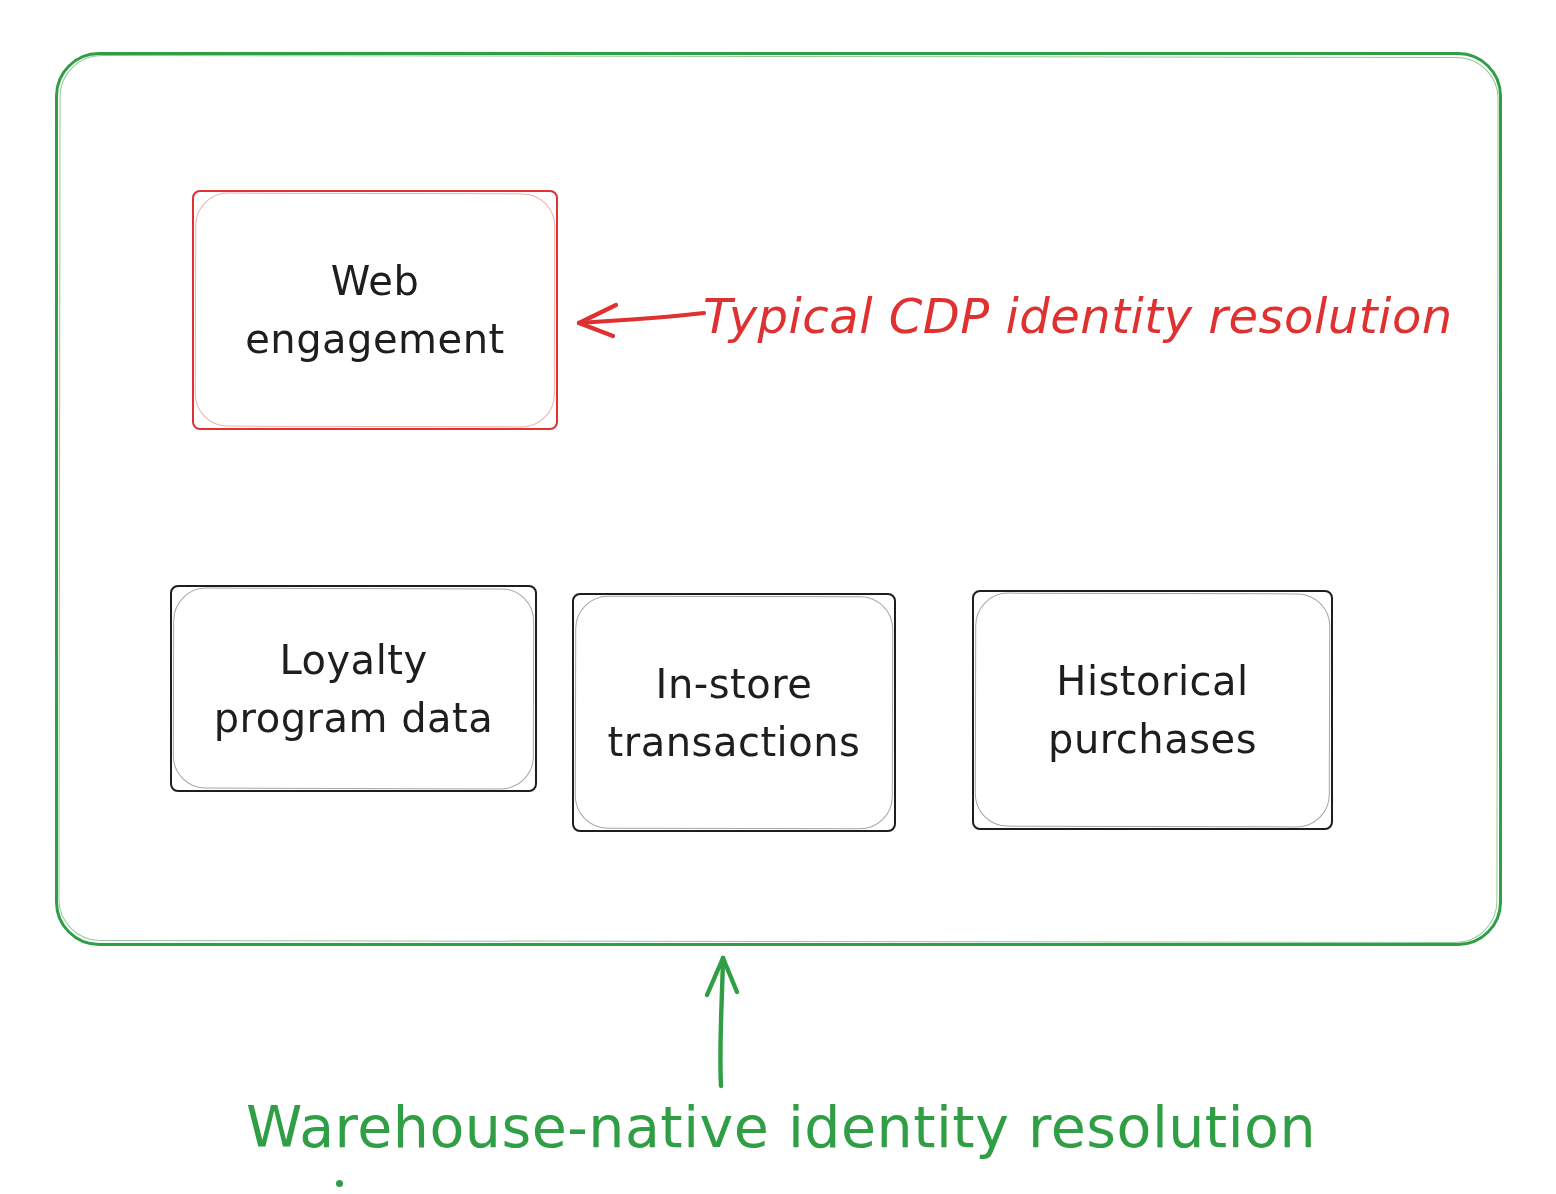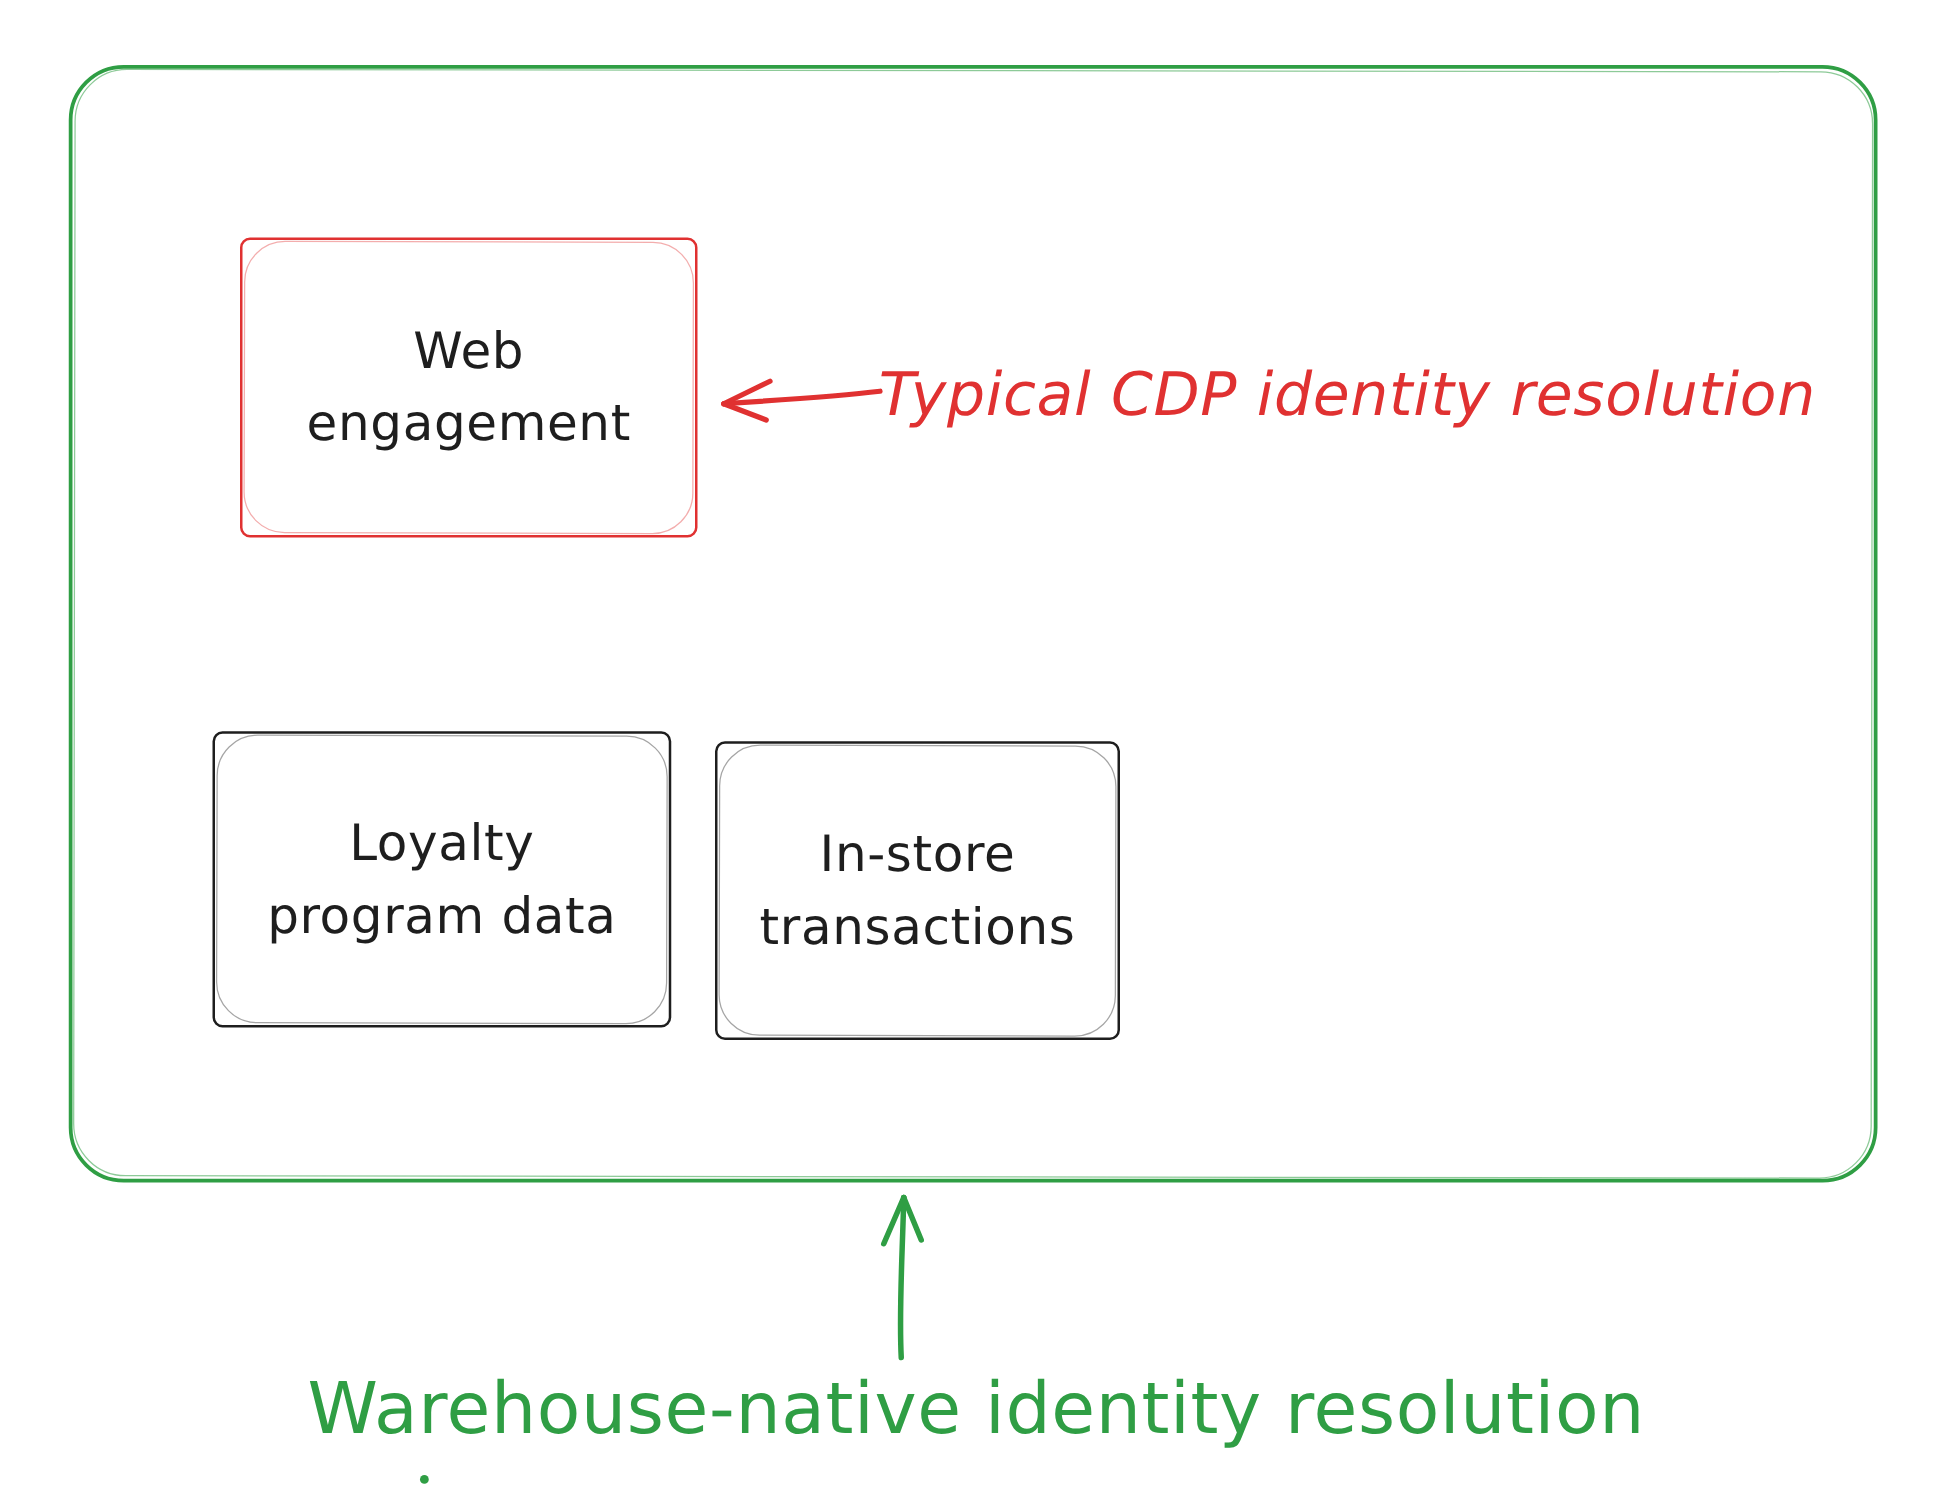--- a/index.html
+++ b/index.html
@@ -59,21 +59,21 @@
   }
   .node .label { display: inline-block; color: var(--ink); }
 
   .node-web {
     left: 192px; top: 190px; width: 366px; height: 240px;
     border-color: var(--red);
     color: var(--red); 
   }
   .node-web .label { max-width: 280px; }
 
-  .node-loyalty   { left: 170px; top: 585px; width: 367px; height: 237px; color: var(--ink); }
+  .node-loyalty   { left: 170px; top: 585px; width: 367px; height: 207px; color: var(--ink); }
   .node-loyalty .label { max-width: 320px; }
   .node-instore   { left: 572px; top: 593px; width: 324px; height: 239px; color: var(--ink); }
   .node-instore .label { max-width: 320px; }
   .node-hist      { left: 972px; top: 590px; width: 361px; height: 240px; color: var(--ink); }
   .node-hist .label { max-width: 280px; }
 
   
   .cdp-label {
     position: absolute;
     left: 703px; top: 288px;
@@ -134,20 +134,23 @@
   <div class="cdp-label">Typical CDP identity resolution</div>
 
   <div class="node node-loyalty">
     <span class="label">Loyalty program data</span>
   </div>
 
   <div class="node node-instore">
     <span class="label">In-store transactions</span>
   </div>
 
+  <div class="node node-hist">
+    <span class="label">Historical purchases</span>
+  </div>
 
   <svg class="arrow-green" viewBox="0 0 52 142" aria-hidden="true">
     <path d="M 25 138 C 23 100, 26 55, 27 10"></path>
     <path d="M 27 10 L 11 47"></path>
     <path d="M 27 10 L 41 44"></path>
   </svg>
 
   <div class="warehouse-label">Warehouse-native identity resolution</div>
 
   <div class="stray-dot"></div>

